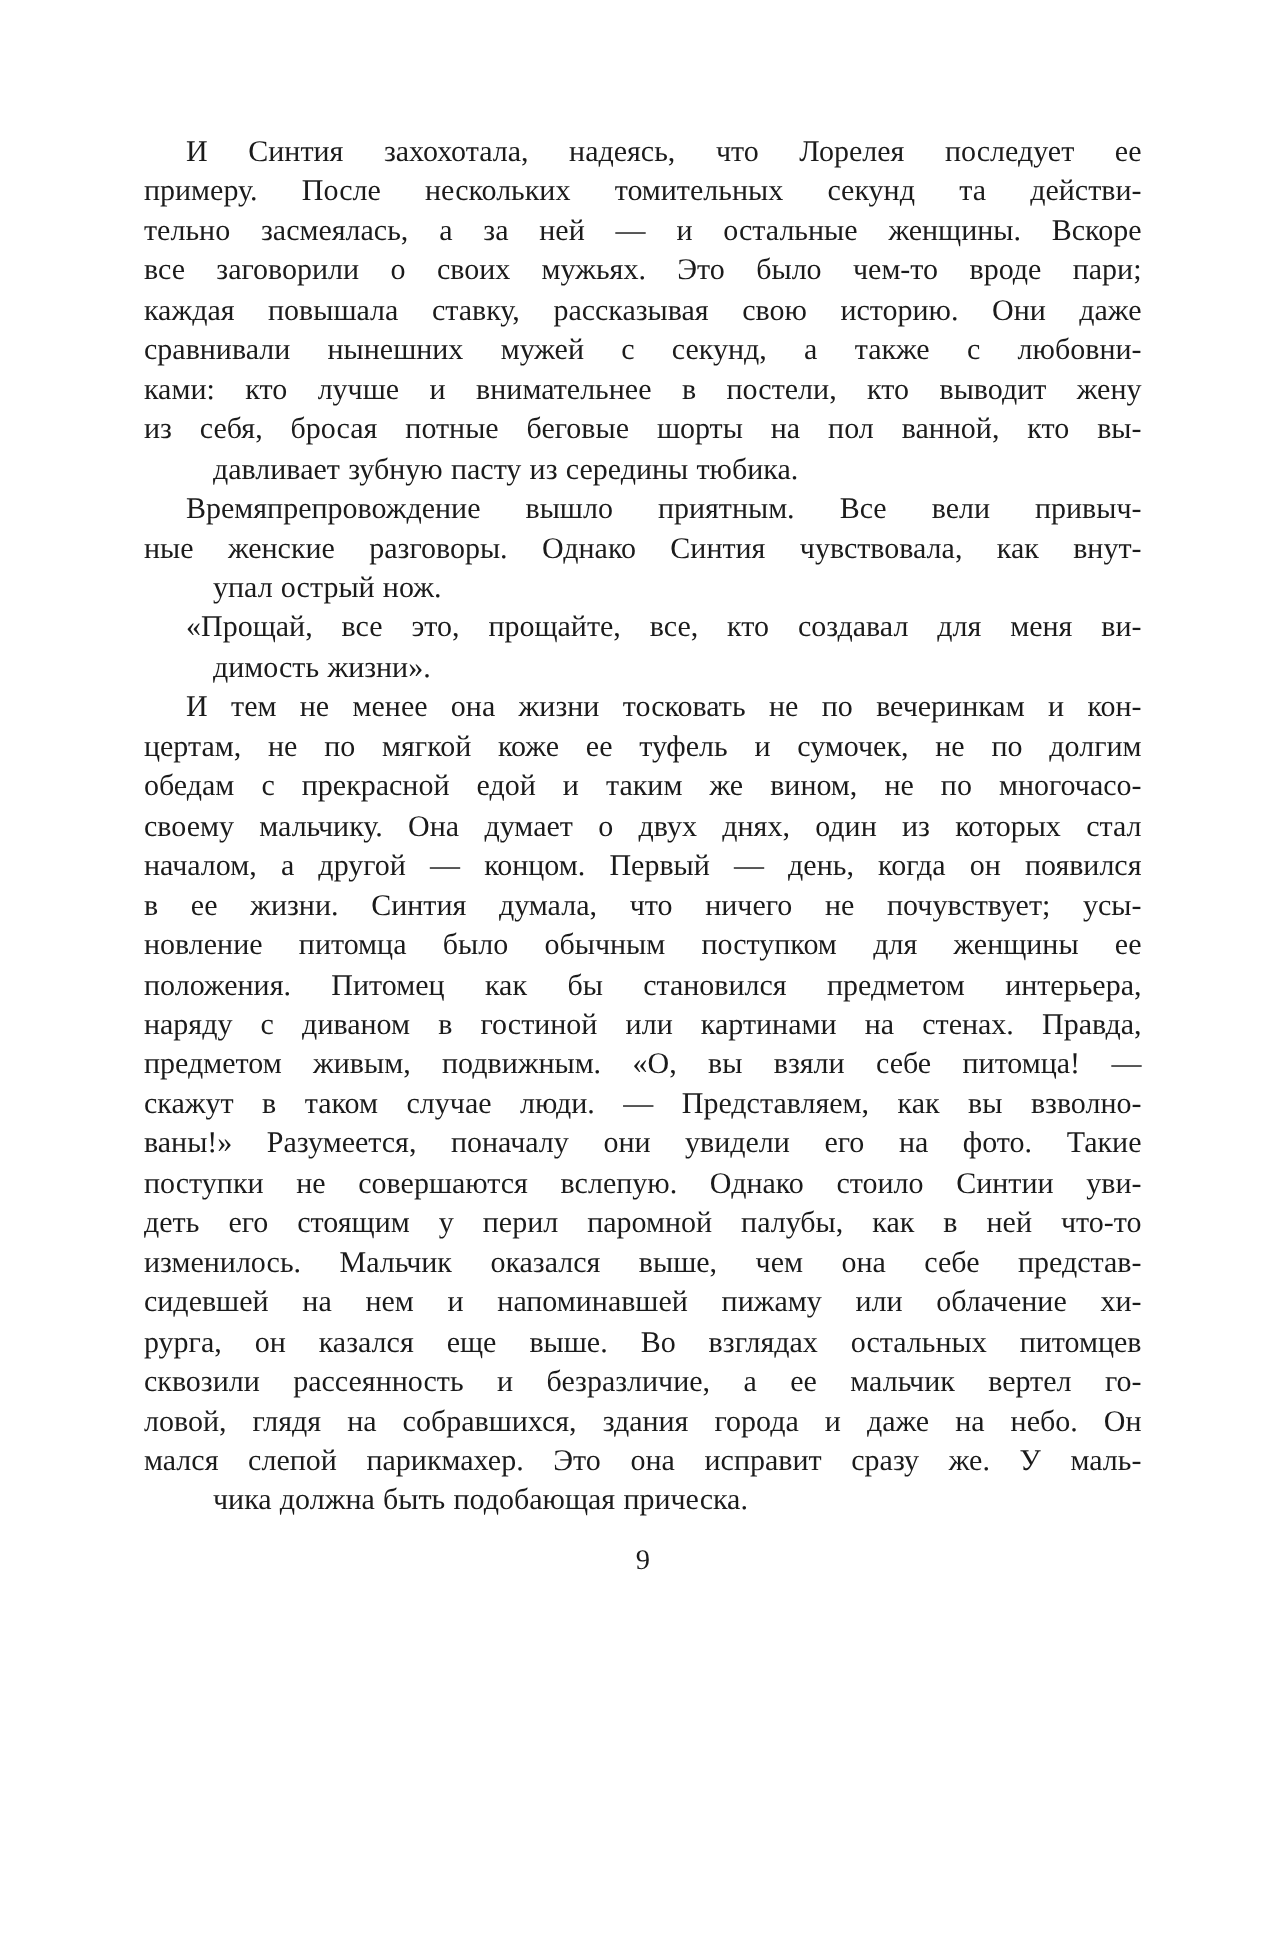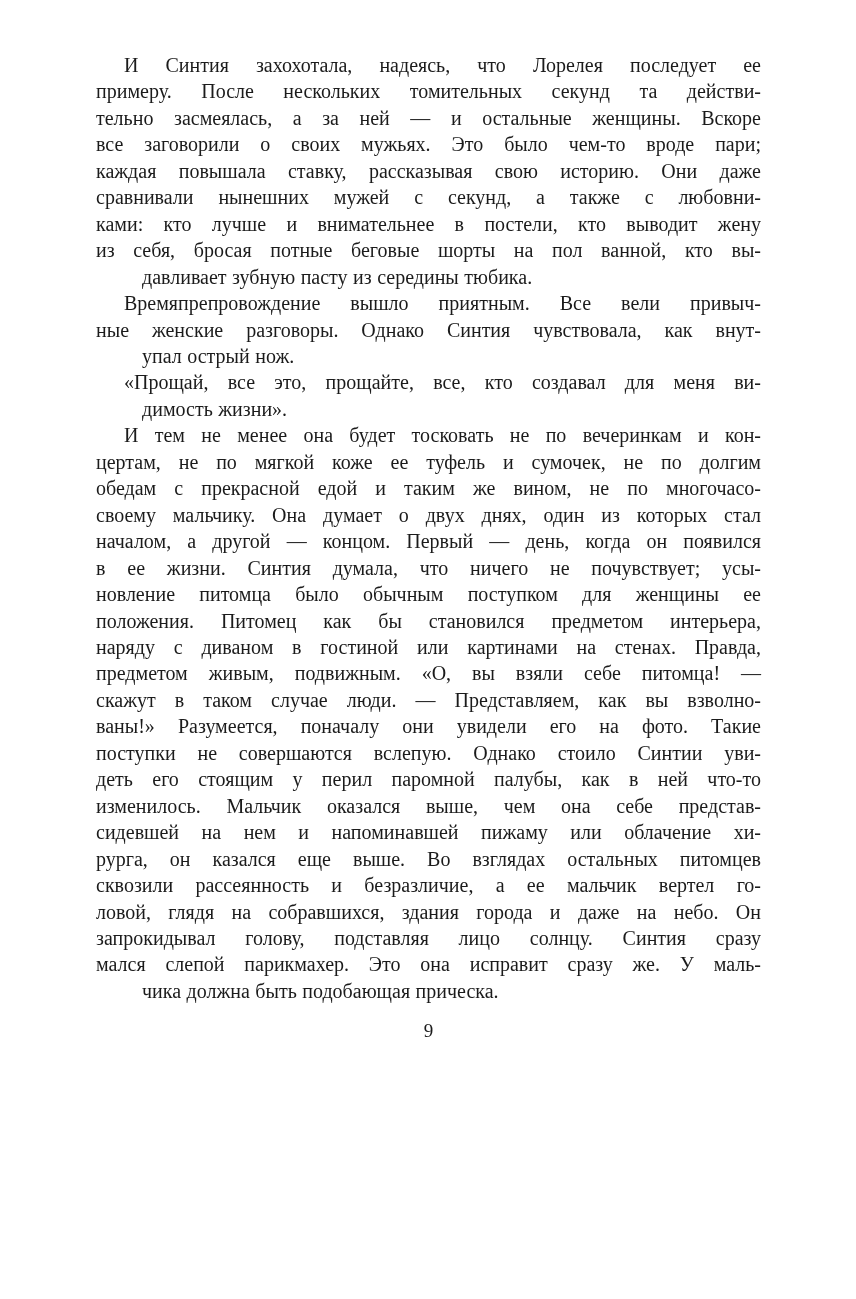--- a/index.html
+++ b/index.html
@@ -9,21 +9,21 @@
     background: #ffffff;
     font-family: "Liberation Serif", "DejaVu Serif", serif;
     color: #1b1b1b;
     overflow: hidden;
   }
   .page {
     position: relative;
     width: 856px;
     height: 1266px;
     background: #ffffff;
-    padding: 52px 95px 0 96px;
+    padding: 88px 95px 0 96px;
   }
   .text-block {
     width: 665px;
   }
   .paragraph {
     margin: 0;
   }
   .line {
     font-size: 20px;
     line-height: 26.45px;
@@ -67,38 +67,37 @@
       <div class="paragraph">
         <div class="line first">Времяпрепровождение вышло приятным. Все вели привыч-</div>
         <div class="line">ные женские разговоры. Однако Синтия чувствовала, как внут-</div>
         <div class="line last">упал острый нож.</div>
       </div>
       <div class="paragraph">
         <div class="line first">«Прощай, все это, прощайте, все, кто создавал для меня ви-</div>
         <div class="line last">димость жизни».</div>
       </div>
       <div class="paragraph">
-        <div class="line first">И тем не менее она будет тосковать не по вечеринкам и кон-</div>
+        <div class="line first">И тем не менее она жизни тосковать не по вечеринкам и кон-</div>
         <div class="line">цертам, не по мягкой коже ее туфель и сумочек, не по долгим</div>
         <div class="line">обедам с прекрасной едой и таким же вином, не по многочасо-</div>
         <div class="line">своему мальчику. Она думает о двух днях, один из которых стал</div>
         <div class="line">началом, а другой — концом. Первый — день, когда он появился</div>
         <div class="line">в ее жизни. Синтия думала, что ничего не почувствует; усы-</div>
         <div class="line">новление питомца было обычным поступком для женщины ее</div>
         <div class="line">положения. Питомец как бы становился предметом интерьера,</div>
         <div class="line">наряду с диваном в гостиной или картинами на стенах. Правда,</div>
         <div class="line">предметом живым, подвижным. «О, вы взяли себе питомца! —</div>
         <div class="line">скажут в таком случае люди. — Представляем, как вы взволно-</div>
         <div class="line">ваны!» Разумеется, поначалу они увидели его на фото. Такие</div>
         <div class="line">поступки не совершаются вслепую. Однако стоило Синтии уви-</div>
         <div class="line">деть его стоящим у перил паромной палубы, как в ней что-то</div>
         <div class="line">изменилось. Мальчик оказался выше, чем она себе представ-</div>
         <div class="line">сидевшей на нем и напоминавшей пижаму или облачение хи-</div>
         <div class="line">рурга, он казался еще выше. Во взглядах остальных питомцев</div>
         <div class="line">сквозили рассеянность и безразличие, а ее мальчик вертел го-</div>
         <div class="line">ловой, глядя на собравшихся, здания города и даже на небо. Он</div>
-        <div class="line">запрокидывал голову, подставляя лицо солнцу. Синтия сразу</div>
         <div class="line">мался слепой парикмахер. Это она исправит сразу же. У маль-</div>
         <div class="line last">чика должна быть подобающая прическа.</div>
       </div>
     </div>
   <div class="page-number">9</div>
 </div>
 
 </body></html>

